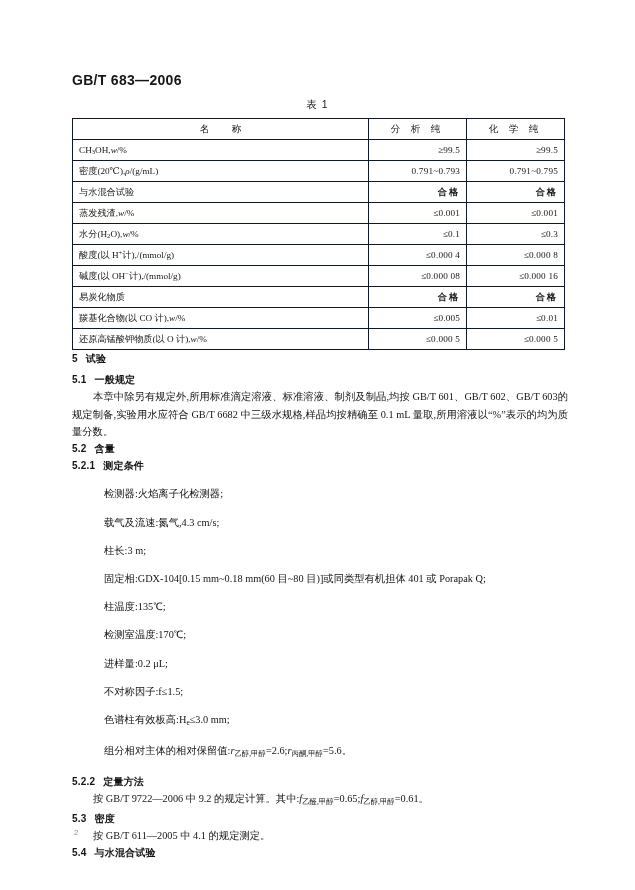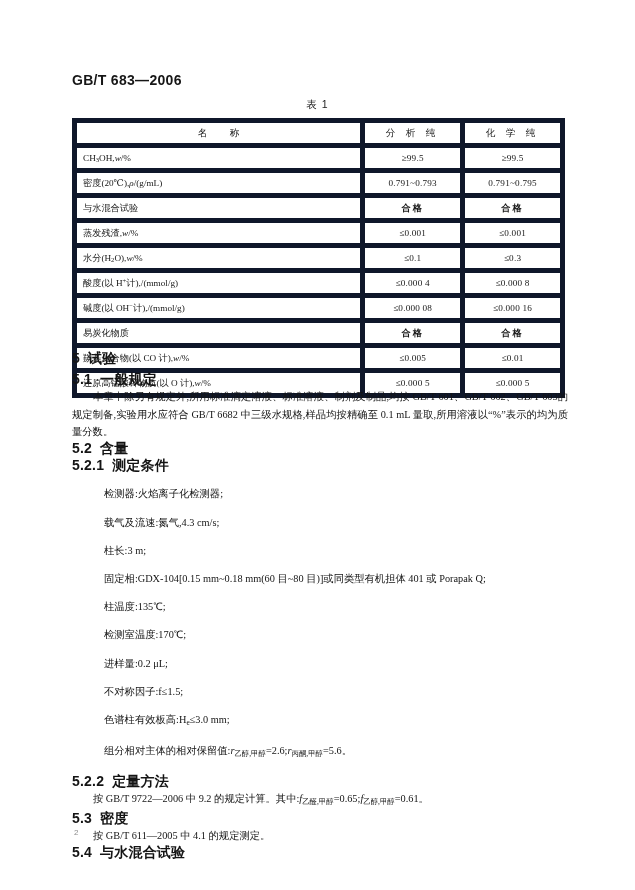--- a/index.html
+++ b/index.html
@@ -53,57 +53,57 @@
   .spec-table {
     position: absolute;
     left: 72px;
     top: 118px;
     width: 493px;
     border-collapse: collapse;
     font-size: 9.2px;
     color: #171717;
   }
   .spec-table td, .spec-table th {
-    border: 5px solid #0f172a;
+    border: 1px solid #0f172a;
     height: 20px;
     padding: 0 6px;
     font-weight: normal;
     line-height: 1.1;
   }
   .spec-table thead th {
     text-align: center;
     letter-spacing: 4px;
     font-size: 9.6px;
     padding-left: 0;
     padding-right: 0;
   }
   .spec-table thead th.h-name { letter-spacing: 10px; text-indent: 10px; }
   .col-name  { width: 313px; text-align: left; }
   .col-grade { width: 90px;  text-align: center; }
-  td.val { text-align: center; letter-spacing: 0.2px; }
+  td.val { text-align: right; letter-spacing: 0.2px; }
   td.val.pass { font-weight: bold; letter-spacing: 2px; }
   td.nm  { text-align: left; }
   .sub  { font-size: 0.72em; vertical-align: -0.22em; }
   .sup  { font-size: 0.72em; vertical-align: 0.45em; }
   .ital { font-style: italic; }
 
   
   .body-text {
     position: absolute;
     left: 72px;
     top: 350px;
     width: 496px;
     font-size: 10.3px;
     line-height: 17.2px;
     color: #141414;
   }
   .h-clause {
     font-family: "Liberation Sans", "DejaVu Sans", sans-serif;
     font-weight: bold;
-    font-size: 14px;
+    font-size: 10px;
     letter-spacing: 0.2px;
     margin: 0;
   }
   .h-clause .num { margin-right: 8px; }
   .para {
     margin: 0;
     text-indent: 21px;
     text-align: justify;
     word-break: break-all;
   }

